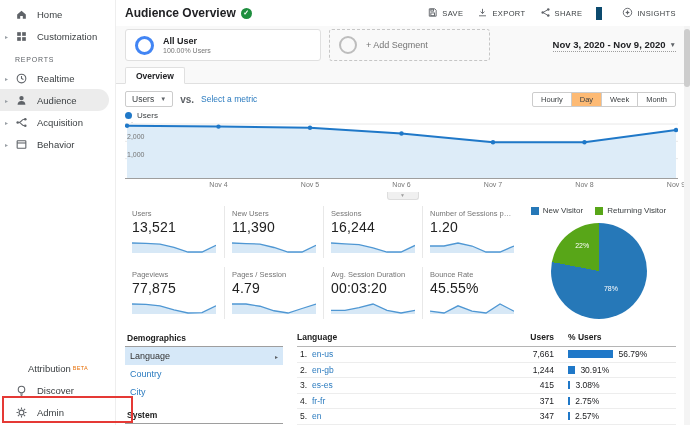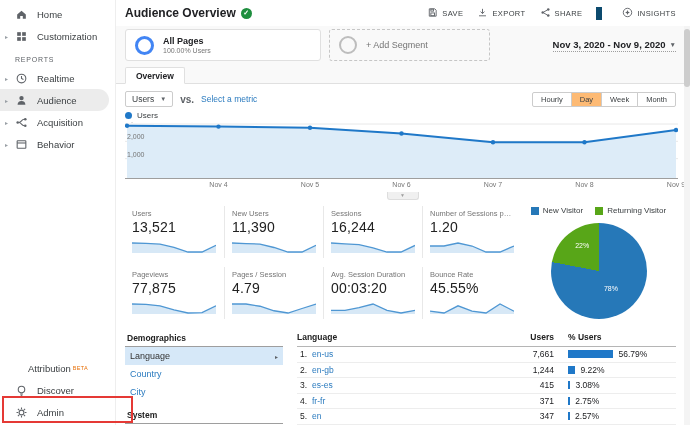--- a/index.html
+++ b/index.html
@@ -260,21 +260,21 @@
             <span>INSIGHTS</span>
           </span>
         </div>
     </div>
 
     <div class="band">
       <div class="seg-cards">
         <div class="seg-card">
           <span class="seg-ring"></span>
           <span>
-            <div class="seg-title">All Pages</div>
+            <div class="seg-title">All User</div>
             <div class="seg-sub">100.00% Users</div>
           </span>
         </div>
         <div class="seg-card seg-add">
           <span class="seg-ring" style="border-color:#bdbdbd"></span>
           <span class="add-label">+ Add Segment</span>
         </div>
       </div>
       <div class="date-range">
         <span>Nov 3, 2020 - Nov 9, 2020</span>
@@ -475,21 +475,21 @@
                 </span>
               </div>
               <div class="tbl-row">
                 <span class="col-lang">
                   <span class="rank">2.</span>
                   <span class="lang-link" style="color: rgb(43, 123, 191);">en-gb</span>
                 </span>
                 <span class="col-users">1,244</span>
                 <span class="col-pct">
                   <span class="bar" style="width: 7.376px; background: rgb(31, 120, 200);"></span>
-                  <span>9.22%</span>
+                  <span>30.91%</span>
                 </span>
               </div>
               <div class="tbl-row">
                 <span class="col-lang">
                   <span class="rank">3.</span>
                   <span class="lang-link" style="color: rgb(43, 123, 191);">es-es</span>
                 </span>
                 <span class="col-users">415</span>
                 <span class="col-pct">
                   <span class="bar" style="width: 2.464px; background: rgb(31, 120, 200);"></span>

